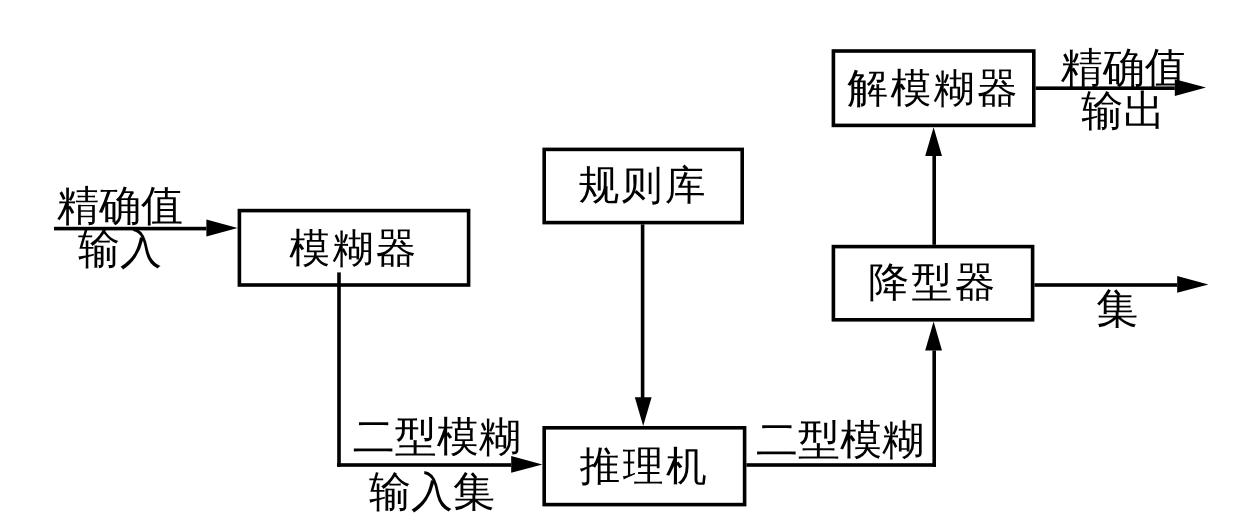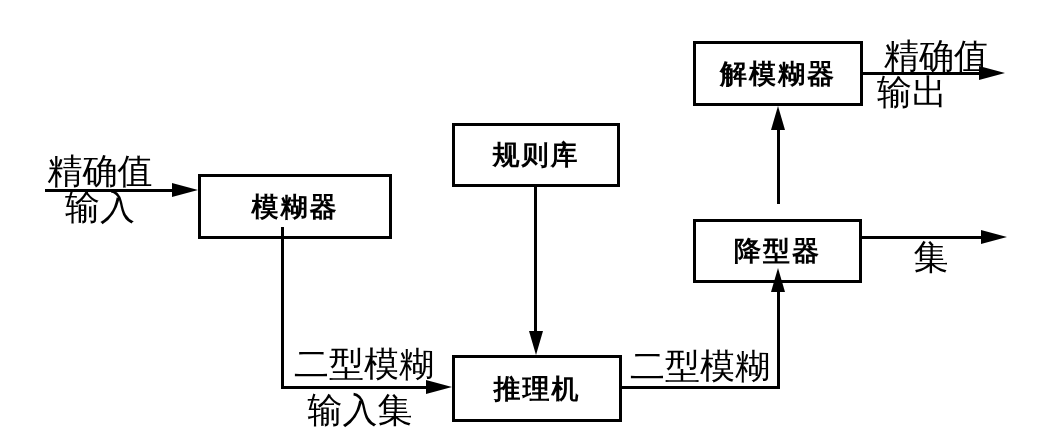--- a/index.html
+++ b/index.html
@@ -17,24 +17,23 @@
     overflow: hidden;
   }
   .box {
     position: absolute;
     border: 3px solid #000000;
     background: #ffffff;
     box-sizing: border-box;
     display: flex;
     align-items: center;
     justify-content: center;
-    font-size: 27px;
+    font-size: 34px;
     letter-spacing: 2px;
     white-space: nowrap;
-    font-weight: bold;
   }
   .hline, .vline {
     position: absolute;
     background: #000000;
   }
   .hline { height: 3px; }
   .vline { width: 3px; }
   .edge-label {
     position: absolute;
     font-size: 35px;
@@ -73,21 +72,21 @@
   </div>
 
   <div class="box" style="left:452px; top:123px; width:168px; height:64px;">
     <span>规则库</span>
   </div>
 
   <div class="box" style="left:452px; top:355px; width:170px; height:67px;">
     <span>推理机</span>
   </div>
 
-  <div class="box" style="left:693px; top:204px; width:169px; height:64px;margin-top:15px;">
+  <div class="box" style="left:693px; top:204px; width:169px; height:64px;">
     <span>降型器</span>
   </div>
 
   <div class="box" style="left:693px; top:41px; width:170px; height:65px;">
     <span>解模糊器</span>
   </div>
 
   <div class="hline" style="left:45px; top:189px; width:127px;"></div>
   <div class="arrow right" style="left:172px; top:183px;"></div>
 
@@ -115,15 +114,15 @@
   <div class="edge-label" style="left:40px; top:193px; width:120px;">输入</div>
 
   <div class="edge-label" style="left:294px; top:350px; width:132px;">二型模糊</div>
   <div class="edge-label" style="left:294px; top:396px; width:132px;">输入集</div>
 
   <div class="edge-label" style="left:630px; top:352px; width:132px;">二型模糊</div>
 
   <div class="edge-label" style="left:865px; top:243px; width:132px;">集</div>
 
   <div class="edge-label" style="left:884px; top:42px; width:104px;">精确值</div>
-  <div class="edge-label" style="left:860px; top:78px; width:104px;">输出</div>
+  <div class="edge-label" style="left:884px; top:78px; width:104px;">输出</div>
 
 </div>
 
 </body></html>

